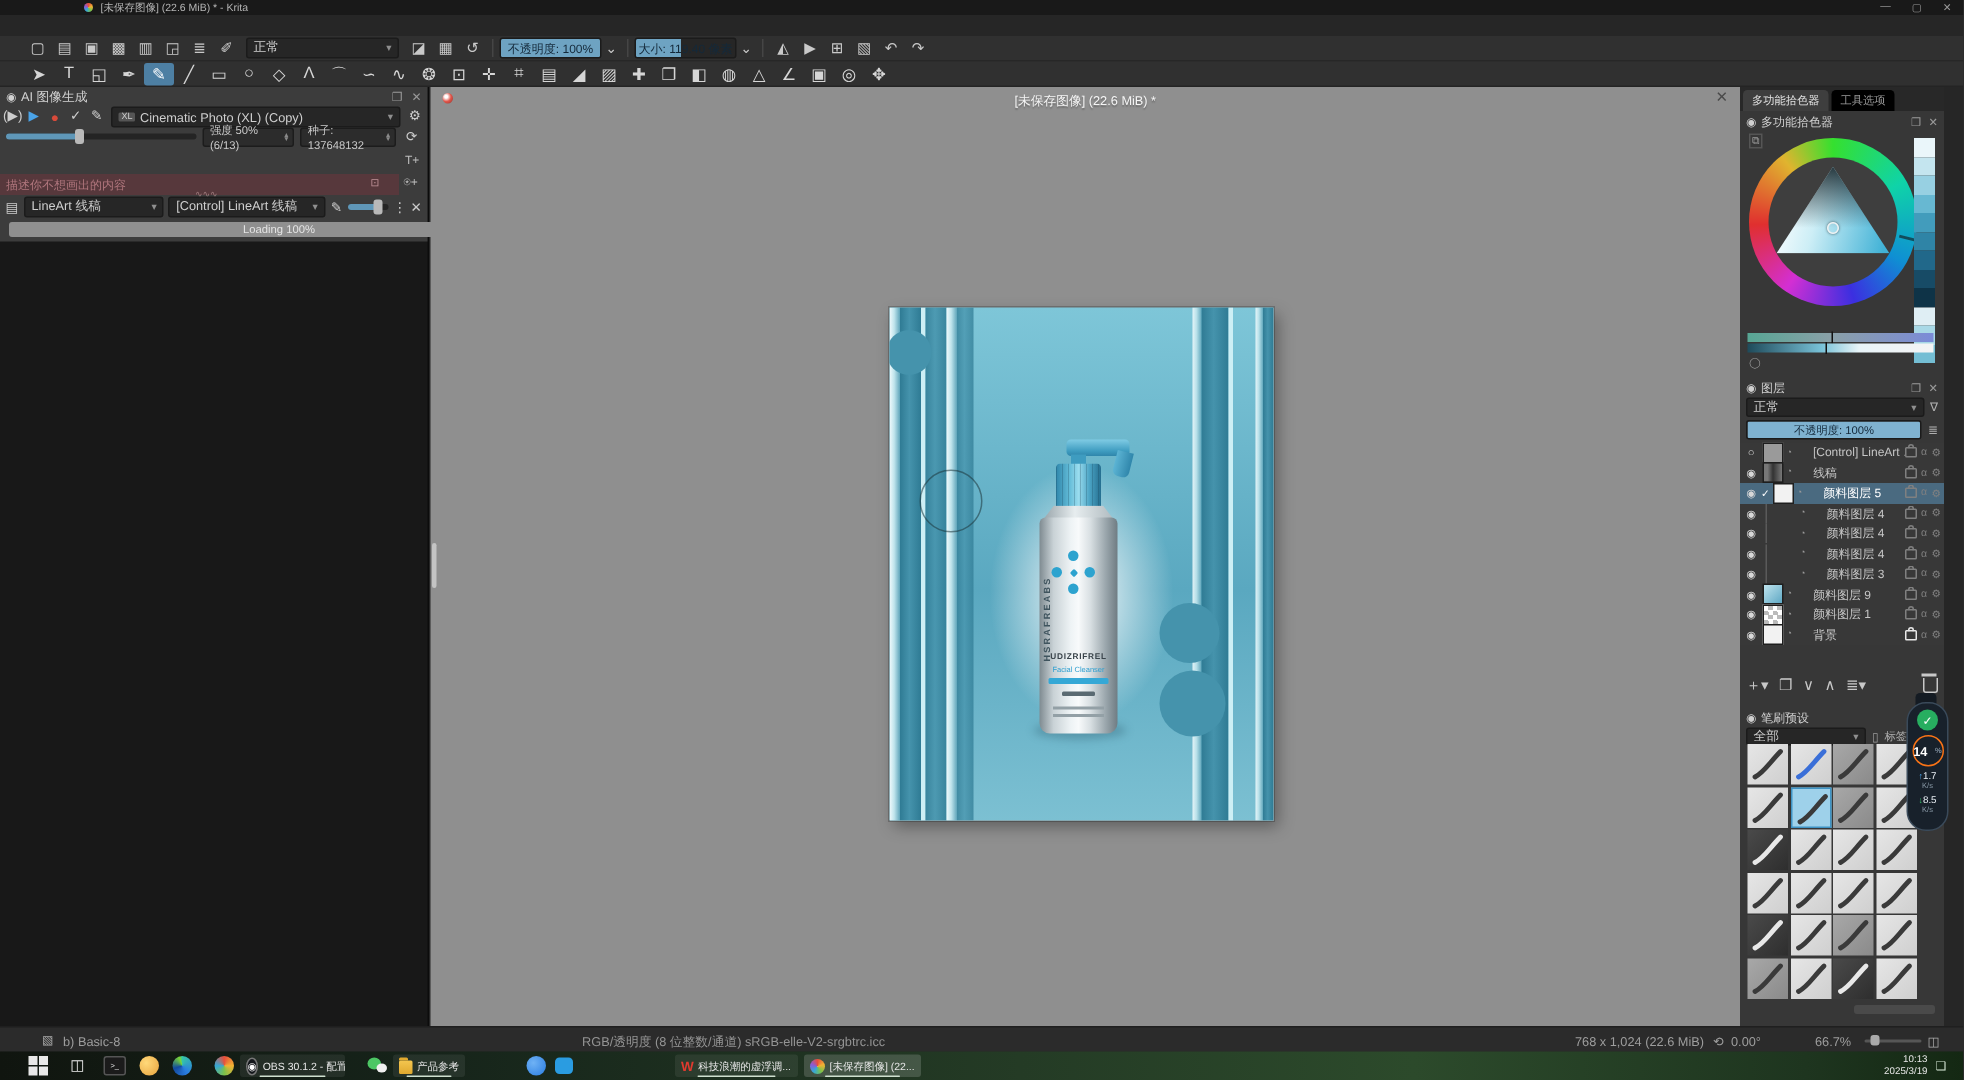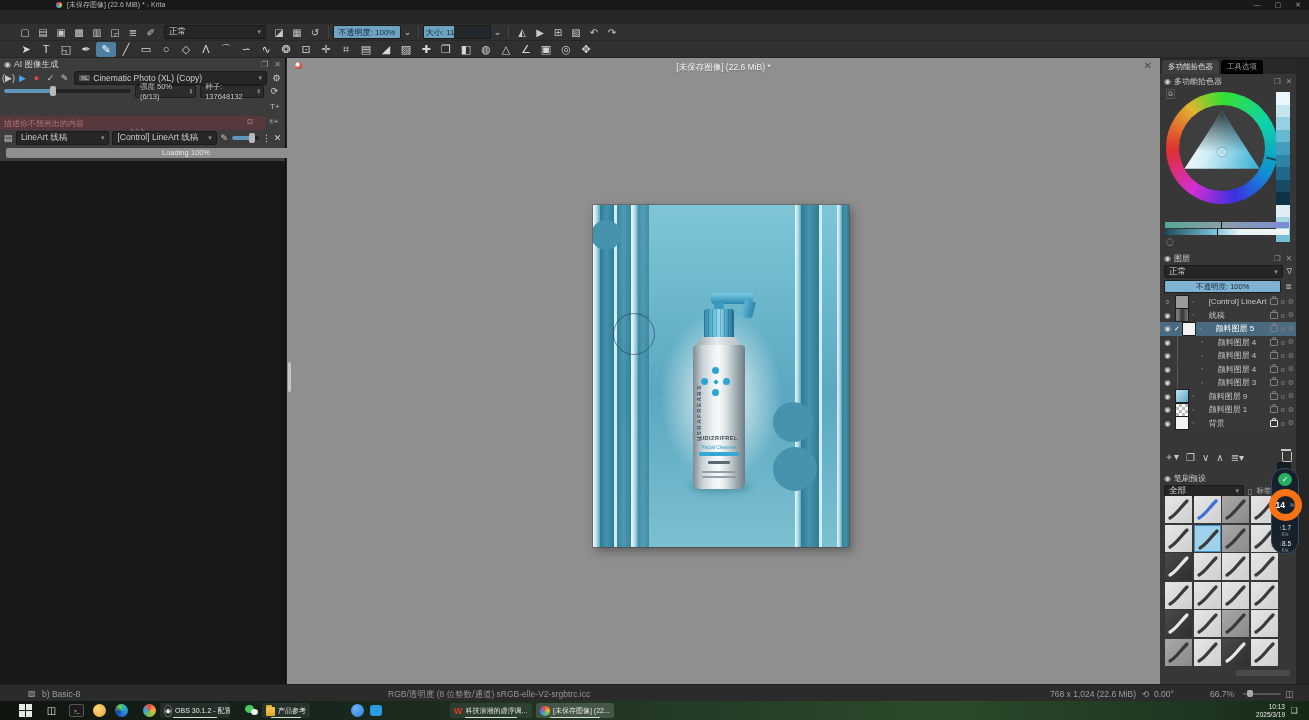--- a/index.html
+++ b/index.html
@@ -157,21 +157,21 @@
   .bcell.dark{background:linear-gradient(135deg,#4a4a4a,#2e2e2e);}
   .bcell.sel{background:#9ed1ea;border:1px solid #3f93c4;}
   .hintbar{position:absolute;left:76px;top:612px;width:54px;height:6px;background:#4a4a4a;border-radius:2px;}
 
   
   .monitor{position:absolute;left:1271px;top:468px;width:26px;height:84px;background:#18212b;
            border:1px solid #3a4a5a;border-radius:13px;z-index:50;display:flex;flex-direction:column;align-items:center;}
   .mon-tab{position:absolute;left:1277px;top:462px;width:14px;height:8px;background:#141b23;border-radius:3px 3px 0 0;z-index:49;}
   .shield{width:14px;height:14px;border-radius:50%;background:#27ae60;color:#fff;font-size:8px;
           display:flex;align-items:center;justify-content:center;margin-top:4px;}
-  .cpu{width:19px;height:19px;border-radius:50%;border:7px solid #f97316;color:#fff;display:flex;
+  .cpu{width:19px;height:19px;border-radius:50%;border:1px solid #f97316;color:#fff;display:flex;
        align-items:center;justify-content:space-between;font-size:8.5px;font-weight:bold;margin-top:3px;}
   .cpu small{font-size:5px;font-weight:normal;color:#9fb0c0;}
   .rate{display:flex;flex-direction:column;align-items:center;line-height:6px;margin-top:4px;}
   .rate .v{font-size:6.5px;color:#e8eef4;} .rate .u{font-size:5px;color:#8a9aa8;}
   .up-arrow{color:#4aa3e8;font-size:6px;} .down-arrow{color:#35c46a;font-size:6px;}
 
   .far-right{position:absolute;left:1296px;top:0;width:13px;height:626px;background:#262626;}
 
   
   .statusbar{position:absolute;left:0;top:684px;width:100%;height:17px;background:#2b2b2b;

